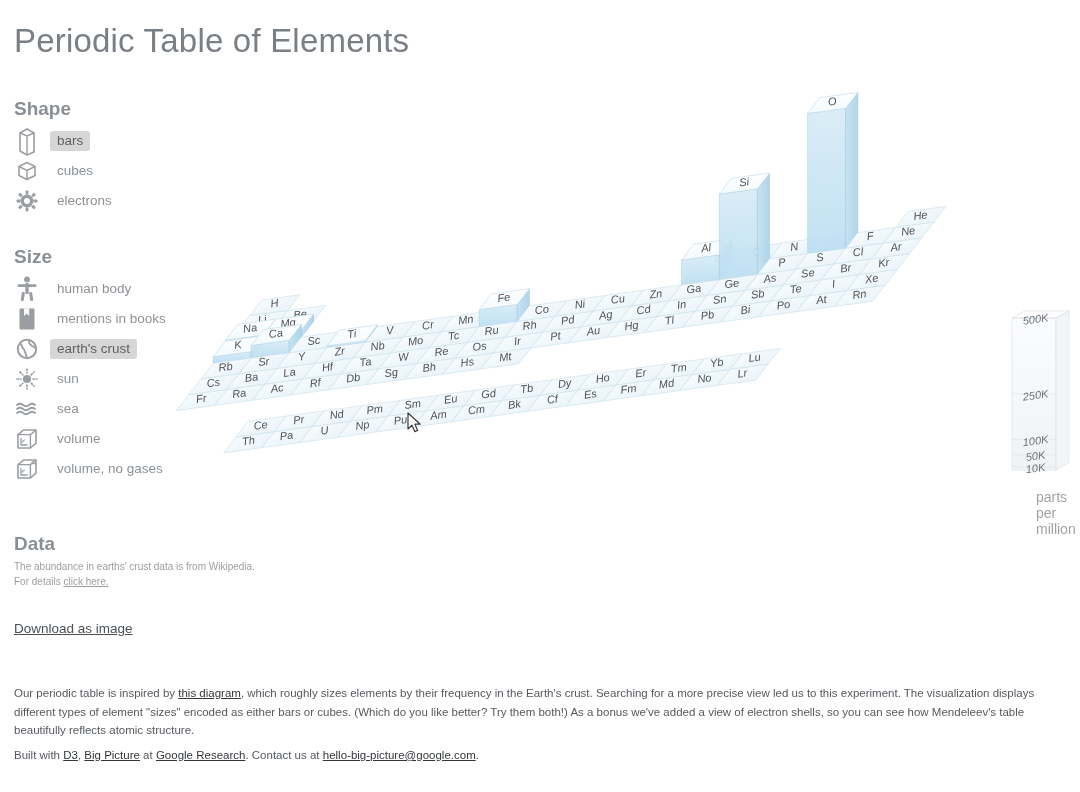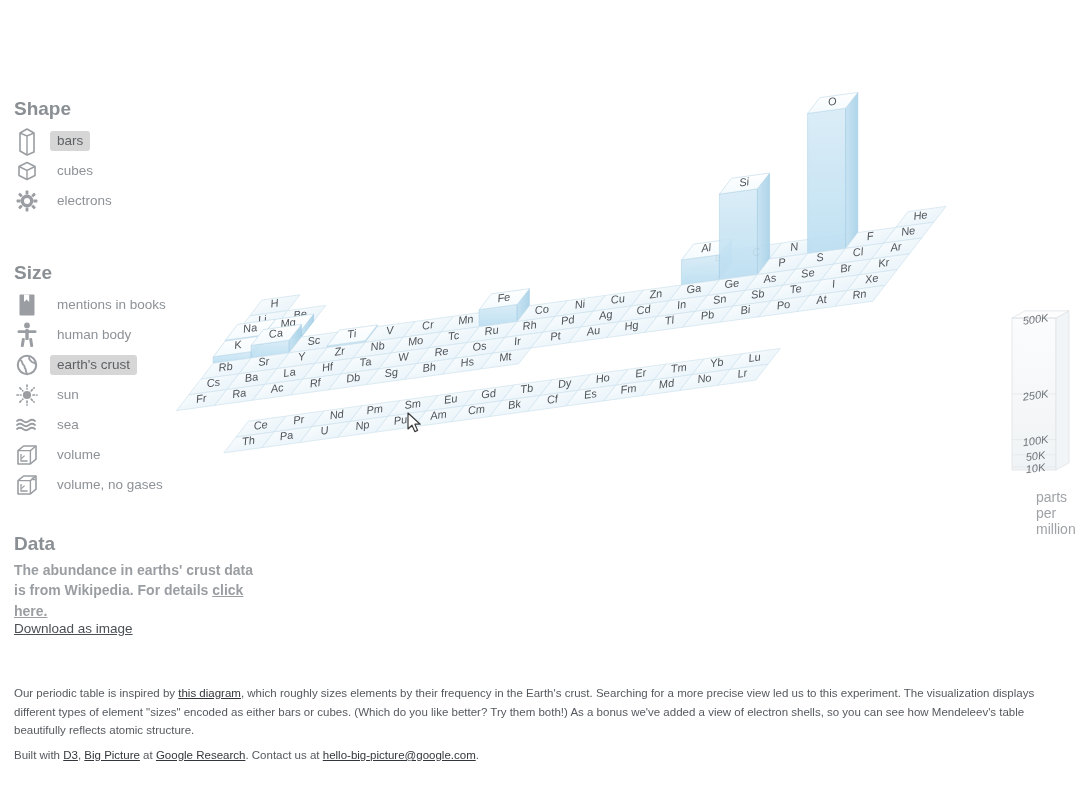--- a/index.html
+++ b/index.html
@@ -54,23 +54,22 @@
   .opt-row.active .opt-label {
     background: #d6d6d6;
     color: #5d6165;
   }
   
   .data-head {
     font-size: 19px; color: #8a8f94; font-weight: 700;
     margin: 0 0 5px 0;
   }
   .data-text {
-    font-size: 14px; color: #9a9ea2; line-height: 1.45;
+    font-size: 10px; color: #9a9ea2; line-height: 1.45;
     width: 250px;
-    font-weight: bold;
   }
   .data-text a { color: #9a9ea2; }
   .download-link {
     position: absolute; left: 14px; top: 621px;
     font-size: 13.5px; color: #4a4f54;
     text-decoration: underline;
     cursor: pointer;
   }
   
   .footer {
@@ -93,20 +92,21 @@
     color: #9fa3a7;
     padding-left: 48px;
   }
   .cursor { position: absolute; left: 407px; top: 412px; }
 </style>
 </head>
 <body>
 
 <div id="page">
 
+  <div class="page-title">Periodic Table of Elements</div>
 
   <div class="panel" style="top:98px;">
     <div class="section-head">Shape</div>
     <div id="shape-options">
         <div class="opt-row active">
           <span class="opt-icon">
             <svg width="22" height="30" viewBox="0 0 22 30">
               <path d="M4 7 L11 3 L18 7 L18 26 L11 29 L4 25 Z" fill="none" stroke="#9a9ea2" stroke-width="1.6" stroke-linejoin="round"></path>
               <path d="M4 7 L11 10 L18 7 M11 10 L11 29" fill="none" stroke="#9a9ea2" stroke-width="1.4"></path>
             </svg>
@@ -139,45 +139,45 @@
                 </g>
               </g>
               <circle cx="11" cy="11" r="3" fill="#ffffff"></circle>
             </svg>
           </span>
           <span class="opt-label">electrons</span>
         </div>
       </div>
   </div>
 
-  <div class="panel" style="top:262px;">
+  <div class="panel" style="top:246px;">
     <div class="section-head">Size</div>
     <div id="size-options">
-        <div class="opt-row">
-          <span class="opt-icon">
-            <svg width="20" height="24" viewBox="0 0 20 24">
-              <rect x="2.5" y="1.5" width="15" height="21" rx="1" fill="#9a9ea2"></rect>
-              <path d="M7 1.5 L7 9 L9.6 6.6 L12.2 9 L12.2 1.5 Z" fill="#ffffff"></path>
-            </svg>
-          </span>
-          <span class="opt-label">mentions in books</span>
-        </div>
         <div class="opt-row">
           <span class="opt-icon">
             <svg width="22" height="26" viewBox="0 0 22 26">
               <g fill="#9a9ea2">
                 <circle cx="11" cy="3.4" r="2.9"></circle>
                 <rect x="9.3" y="7" width="3.4" height="11" rx="1"></rect>
                 <rect x="1.5" y="8.2" width="19" height="2.8" rx="1.3"></rect>
                 <rect x="5.4" y="16" width="3" height="9" rx="1.2" transform="rotate(9 6.9 20)"></rect>
                 <rect x="13.6" y="16" width="3" height="9" rx="1.2" transform="rotate(-9 15.1 20)"></rect>
               </g>
             </svg>
           </span>
           <span class="opt-label">human body</span>
+        </div>
+        <div class="opt-row">
+          <span class="opt-icon">
+            <svg width="20" height="24" viewBox="0 0 20 24">
+              <rect x="2.5" y="1.5" width="15" height="21" rx="1" fill="#9a9ea2"></rect>
+              <path d="M7 1.5 L7 9 L9.6 6.6 L12.2 9 L12.2 1.5 Z" fill="#ffffff"></path>
+            </svg>
+          </span>
+          <span class="opt-label">mentions in books</span>
         </div>
         <div class="opt-row active">
           <span class="opt-icon">
             <svg width="22" height="22" viewBox="0 0 22 22">
               <circle cx="11" cy="11" r="9.2" fill="none" stroke="#9a9ea2" stroke-width="2"></circle>
               <path d="M5 6.4 C7 8.6 6 10.2 7.6 11 C9.2 11.8 8 13.6 9.2 14.6 C10.4 15.6 9.4 17.6 10.6 18.6 M13.2 3.6 C12.4 5.6 14.6 6.2 15.4 7.6 C16.2 9 18.6 8 19.4 9.8" fill="none" stroke="#9a9ea2" stroke-width="1.9" stroke-linecap="round"></path>
             </svg>
           </span>
           <span class="opt-label">earth's crust</span>
         </div>

